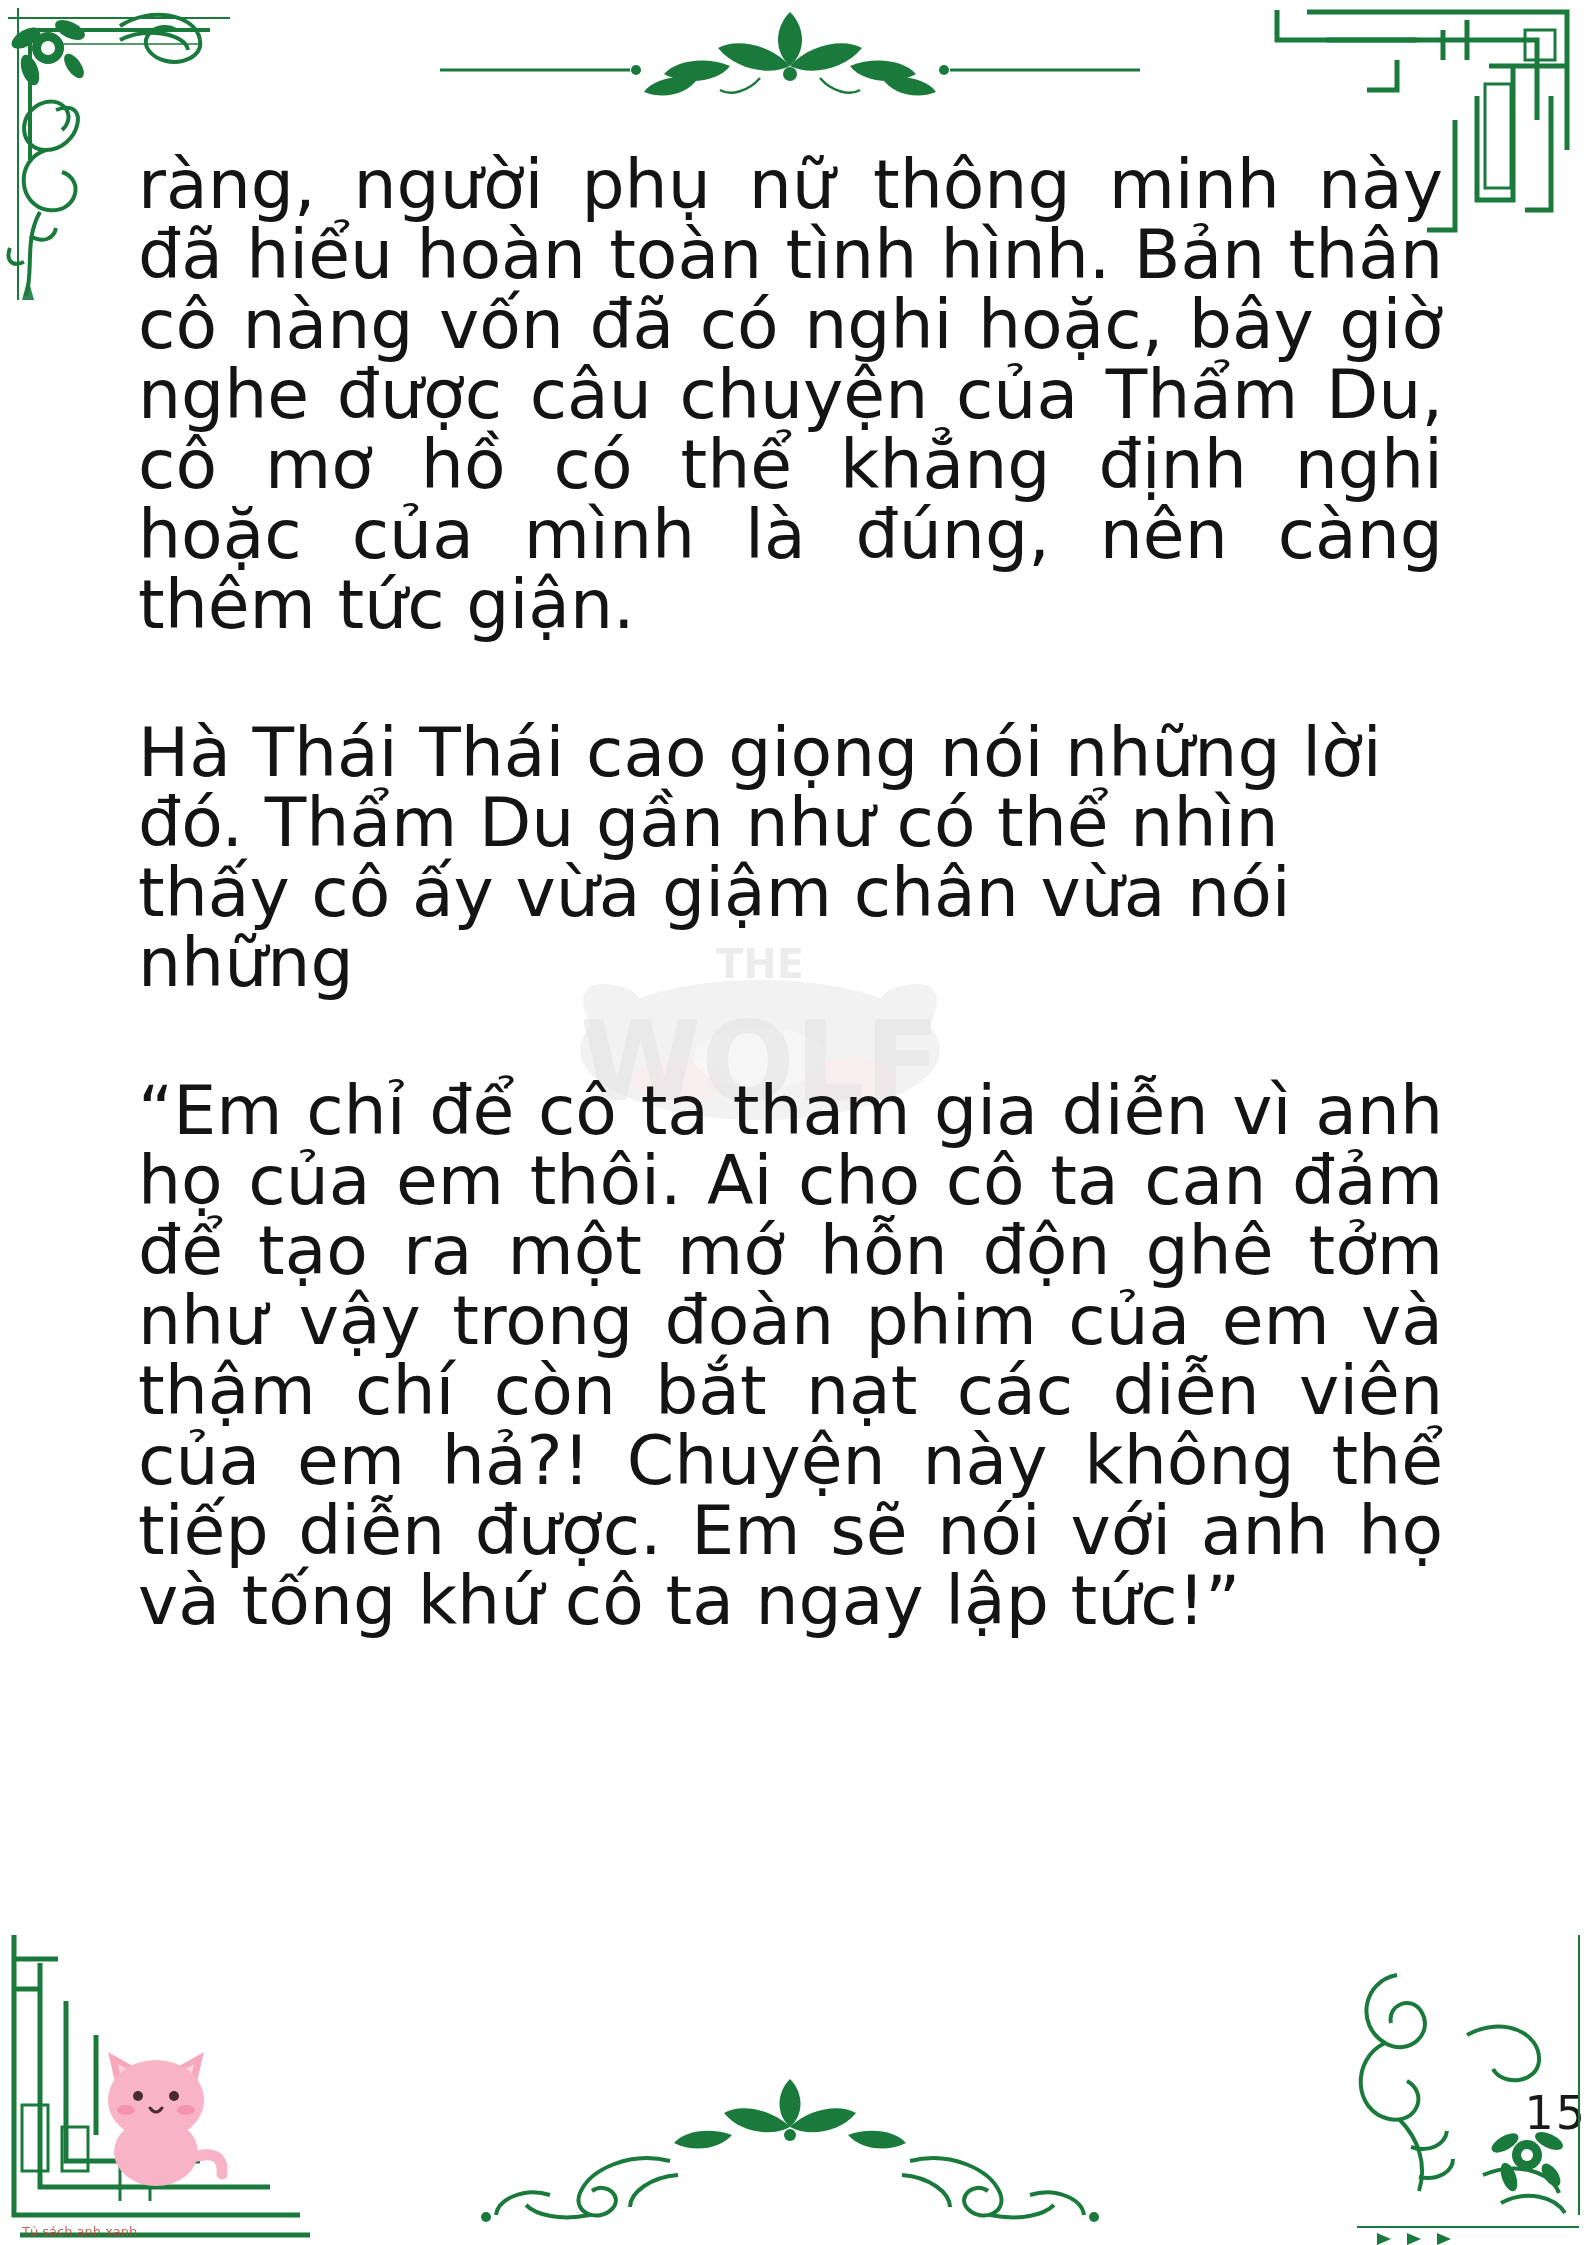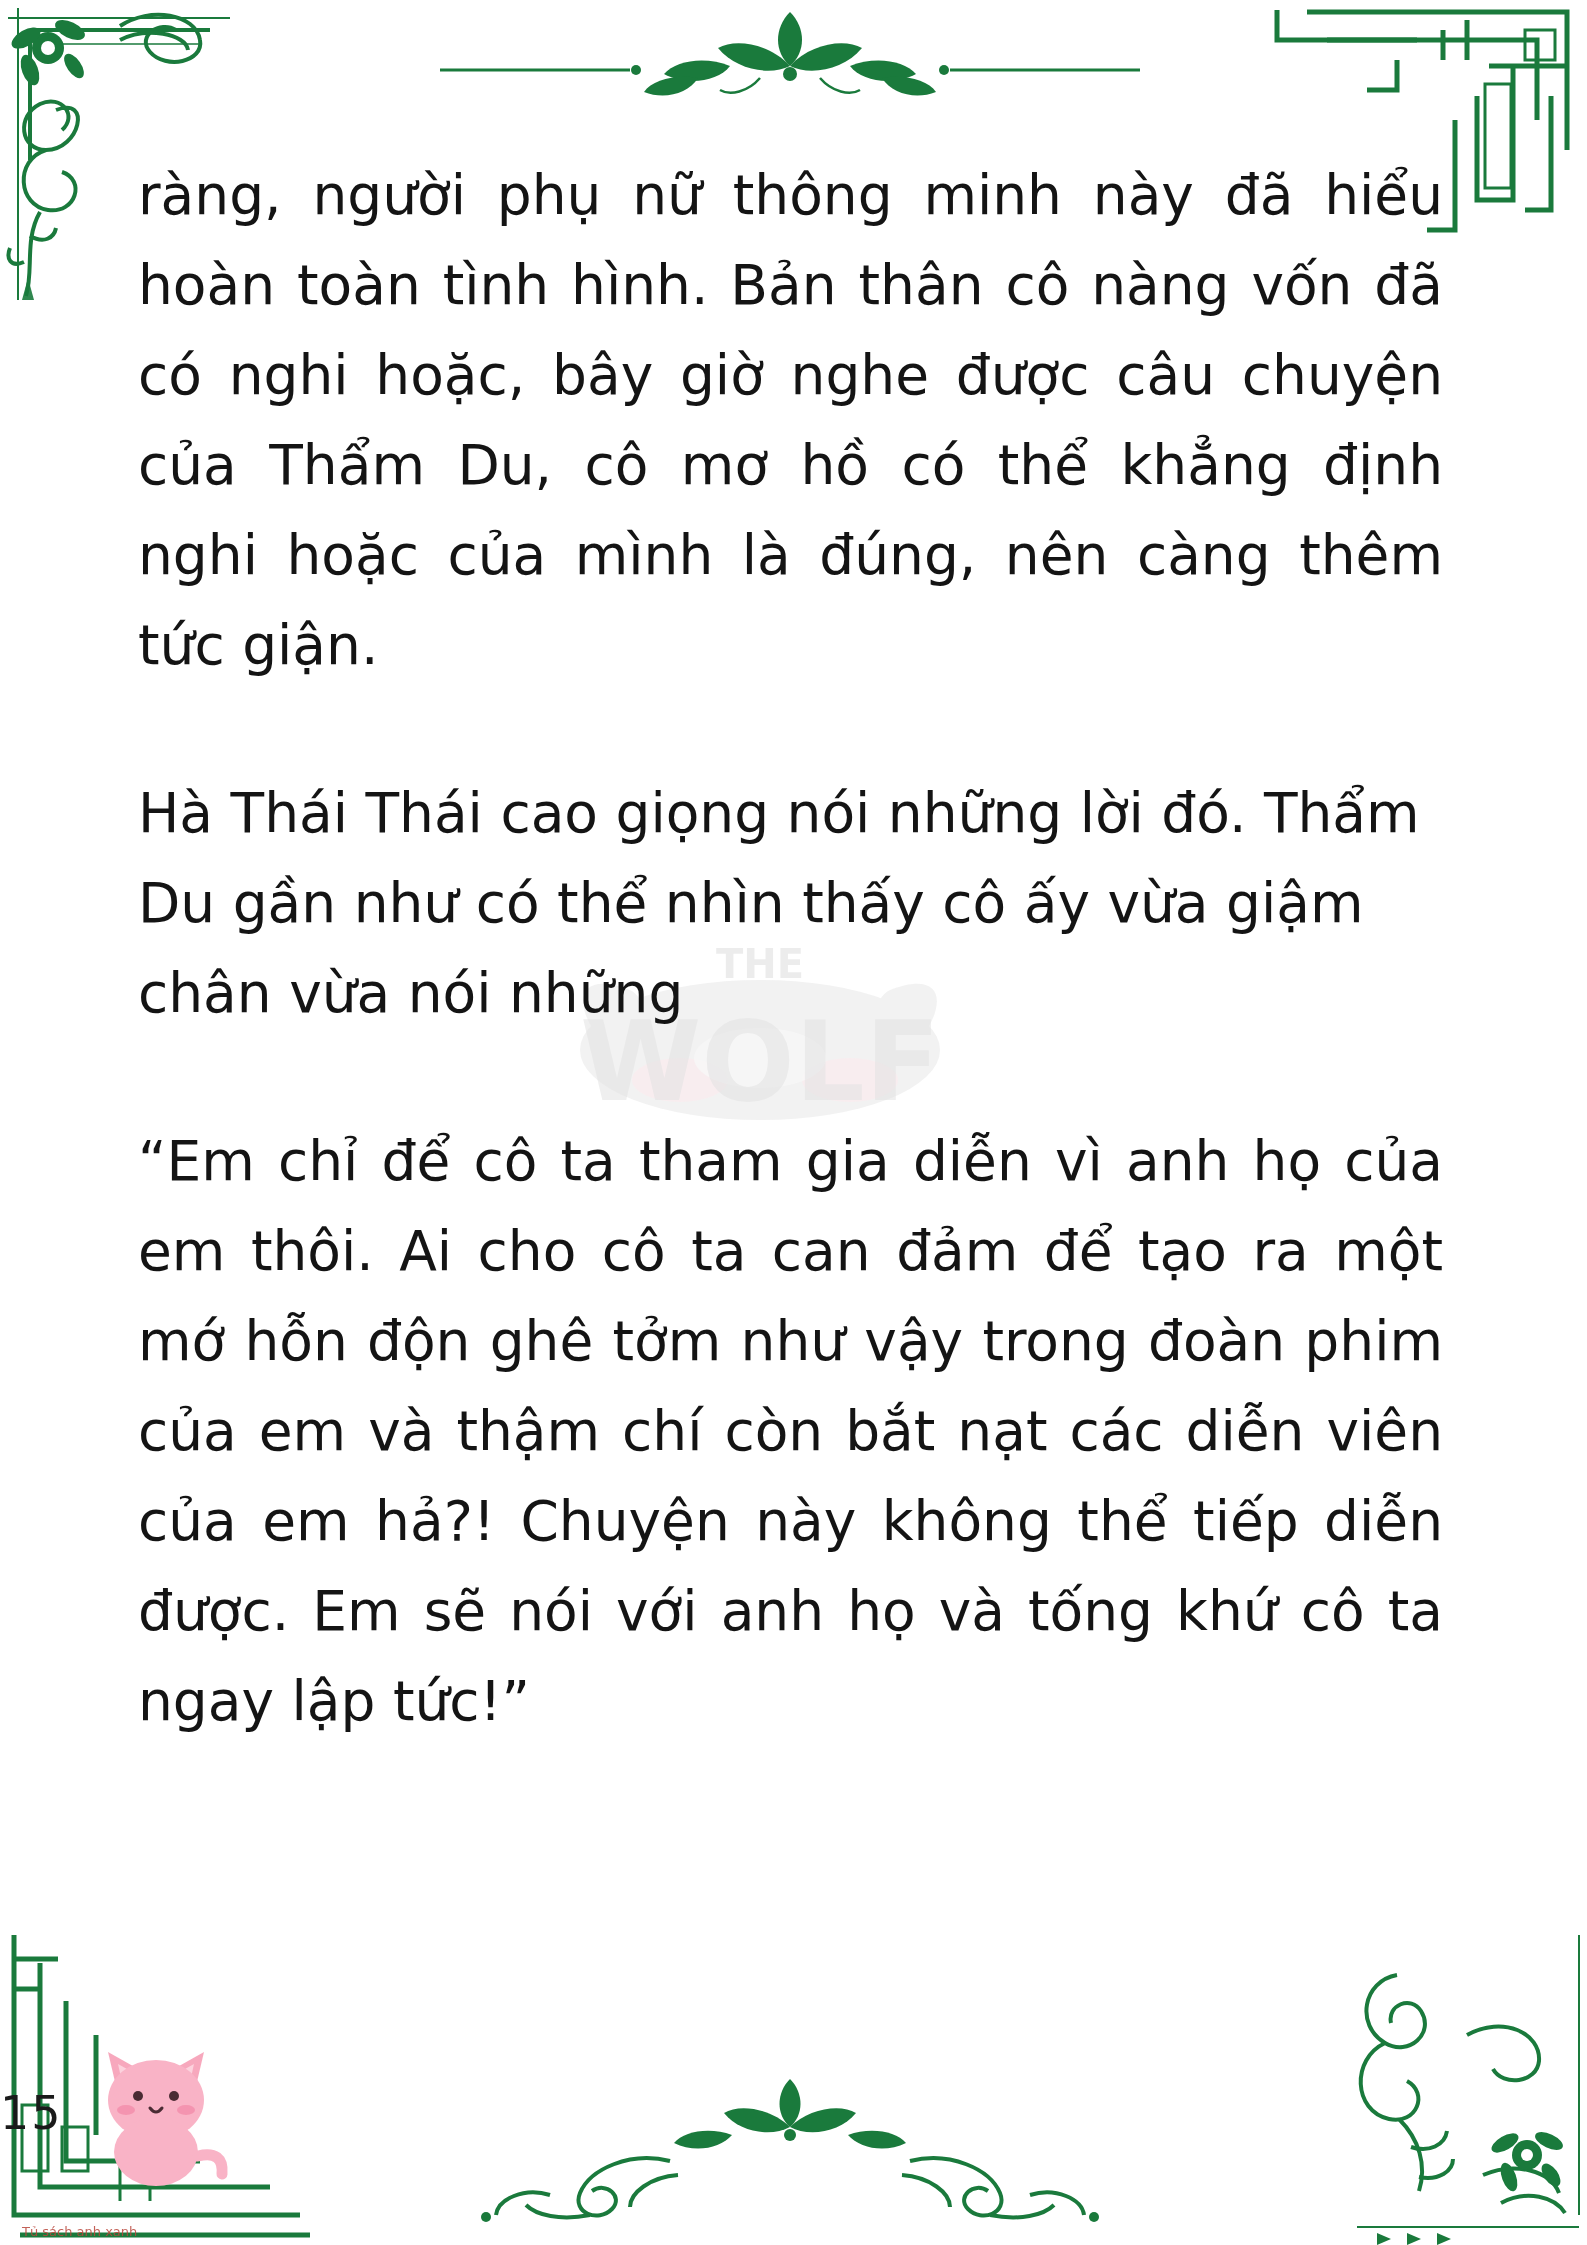--- a/index.html
+++ b/index.html
@@ -47,39 +47,39 @@
 
   
   .content {
     position: absolute;
     left: 138px;
     top: 150px;
     width: 1305px;
   }
   .para {
     font-family: "DejaVu Sans", sans-serif;
-    font-size: 55px;
-    line-height: 90px;
+    font-size: 68px;
+    line-height: 70px;
     color: #141414;
     text-align: justify;
     text-justify: inter-word;
     margin: 0 0 78px 0;
     font-weight: 500;
     letter-spacing: 0px;
   }
   .para:last-child { margin-bottom: 0; }
   .para.last-partial { text-align: left; }
 
   
   .page-number {
     position: absolute;
     left: 0;
     right: 0;
     bottom: 105px;
-    text-align: left;
+    text-align: right;
     font-family: "DejaVu Sans", sans-serif;
     font-size: 46px;
     color: #1a1a1a;
     letter-spacing: 2px;
   }
 
   
   .footer-credit {
     position: absolute;
     left: 22px;

